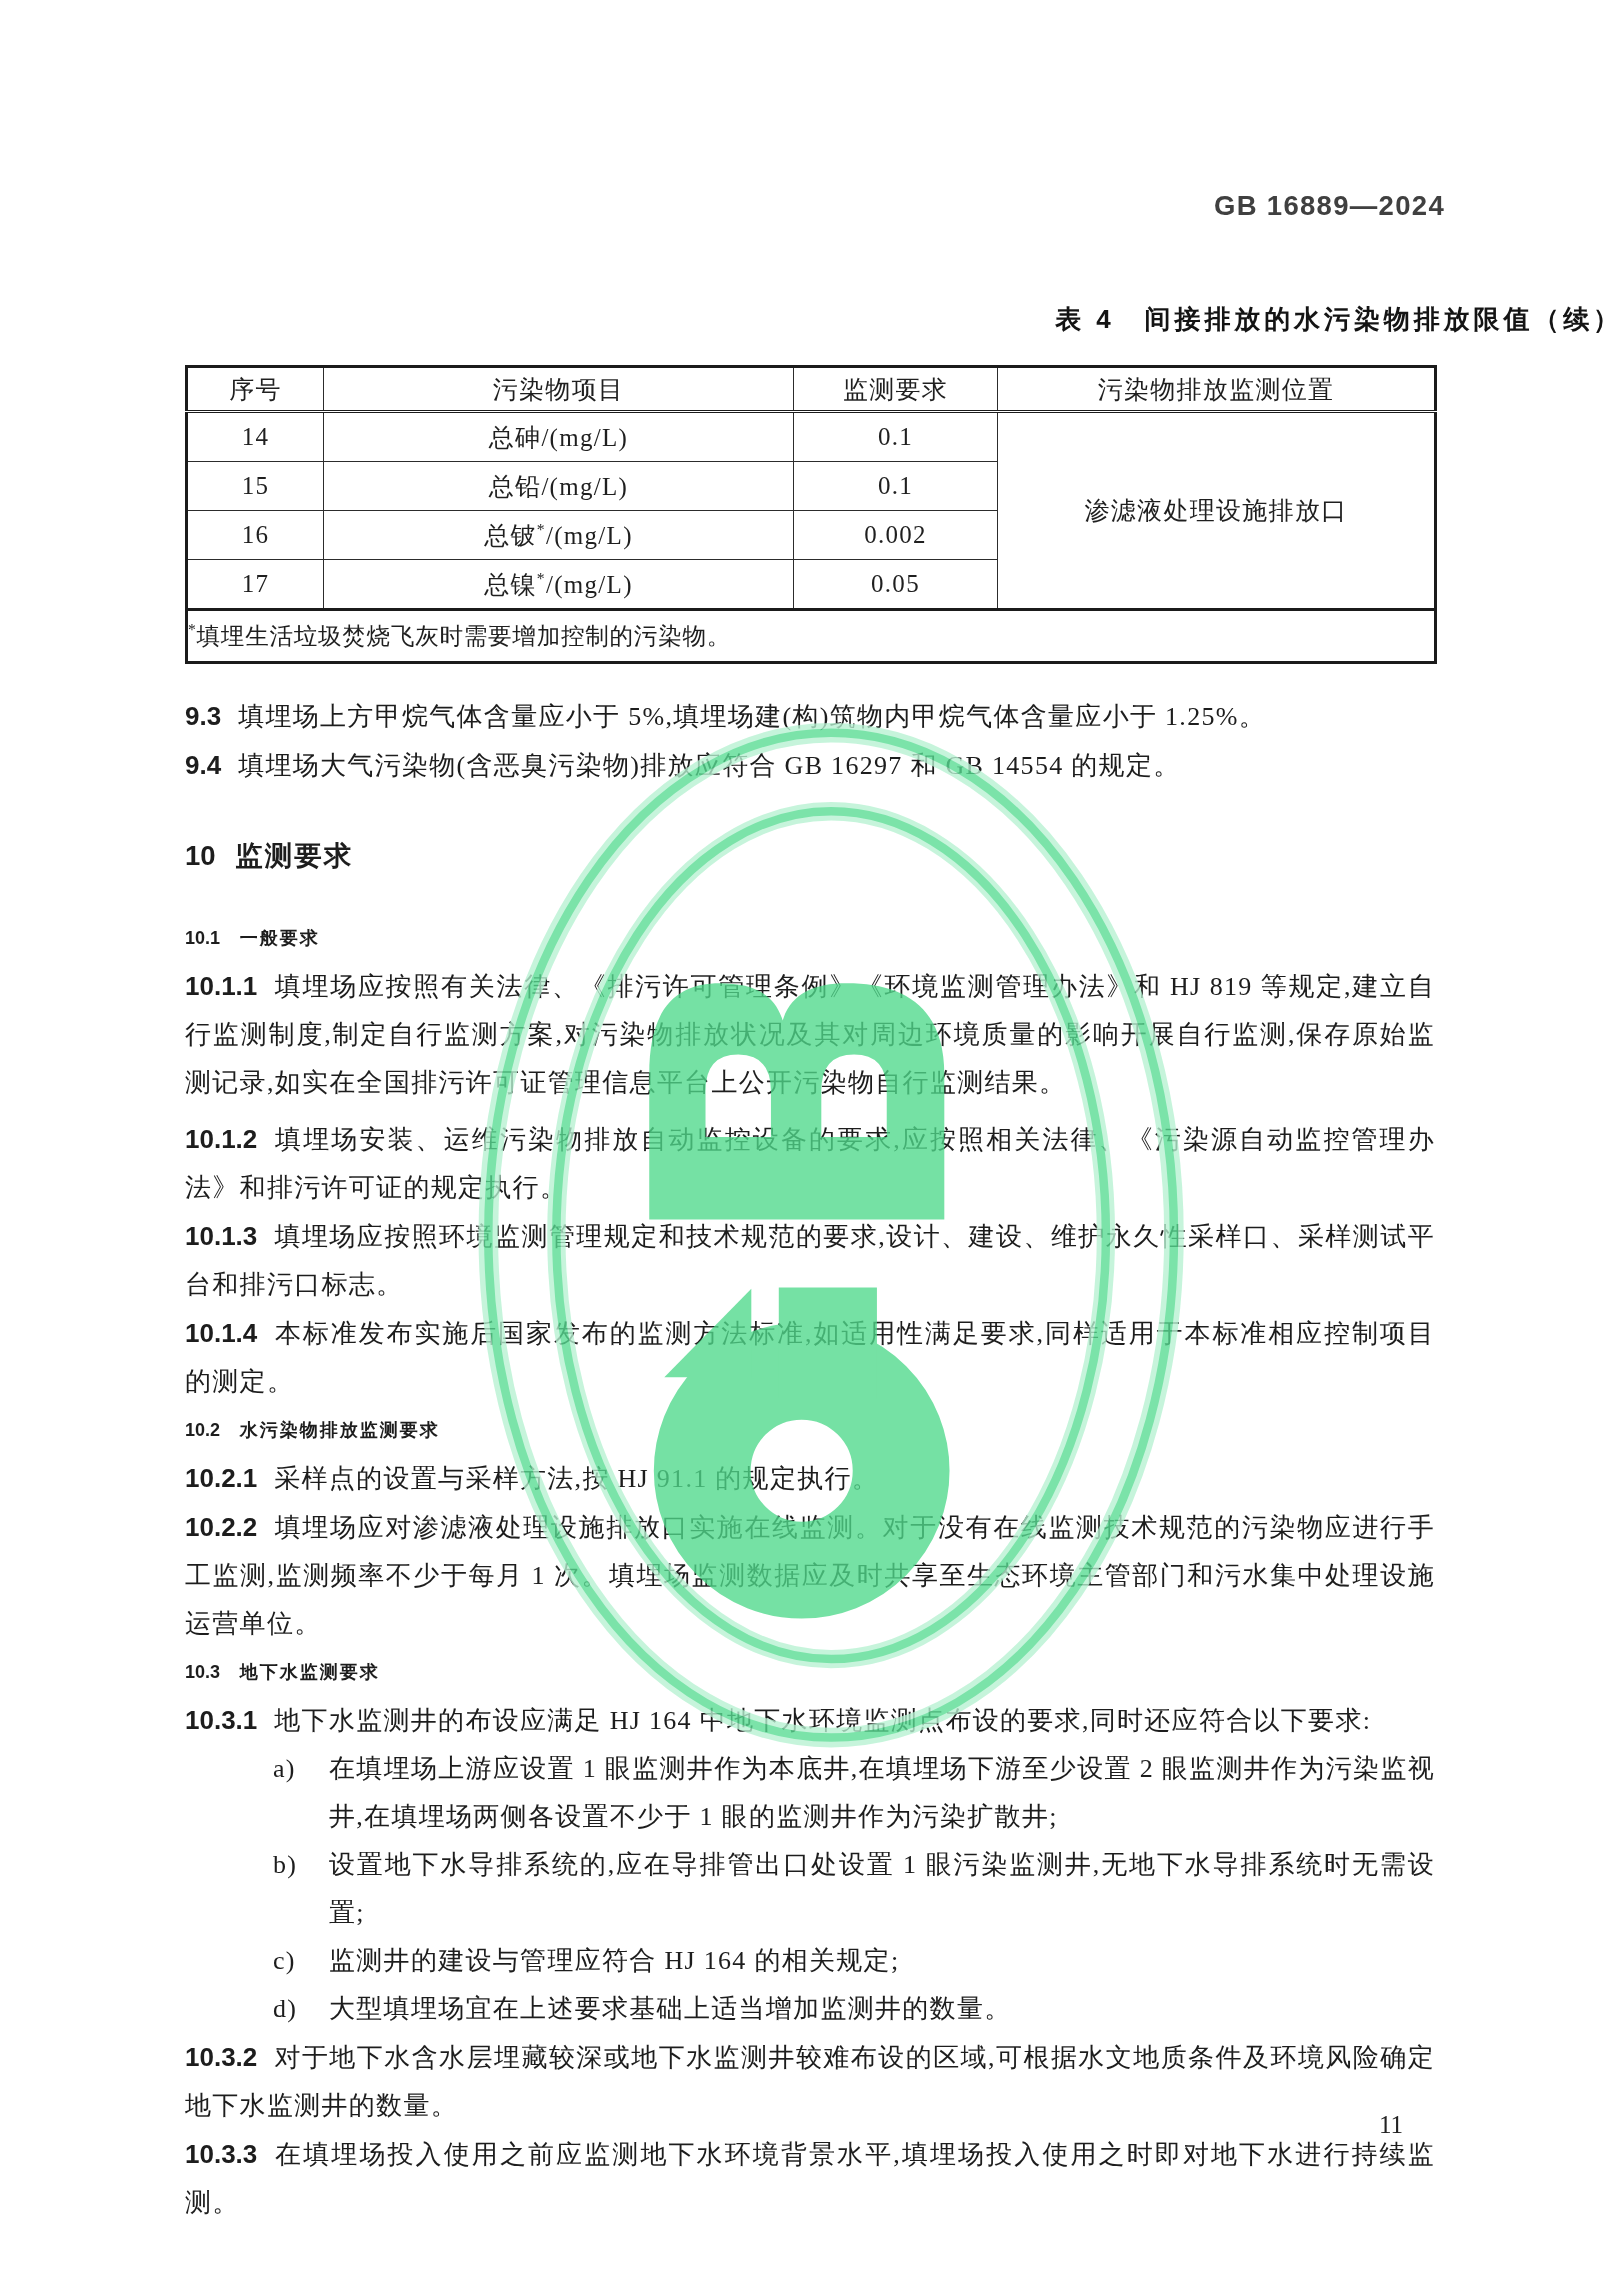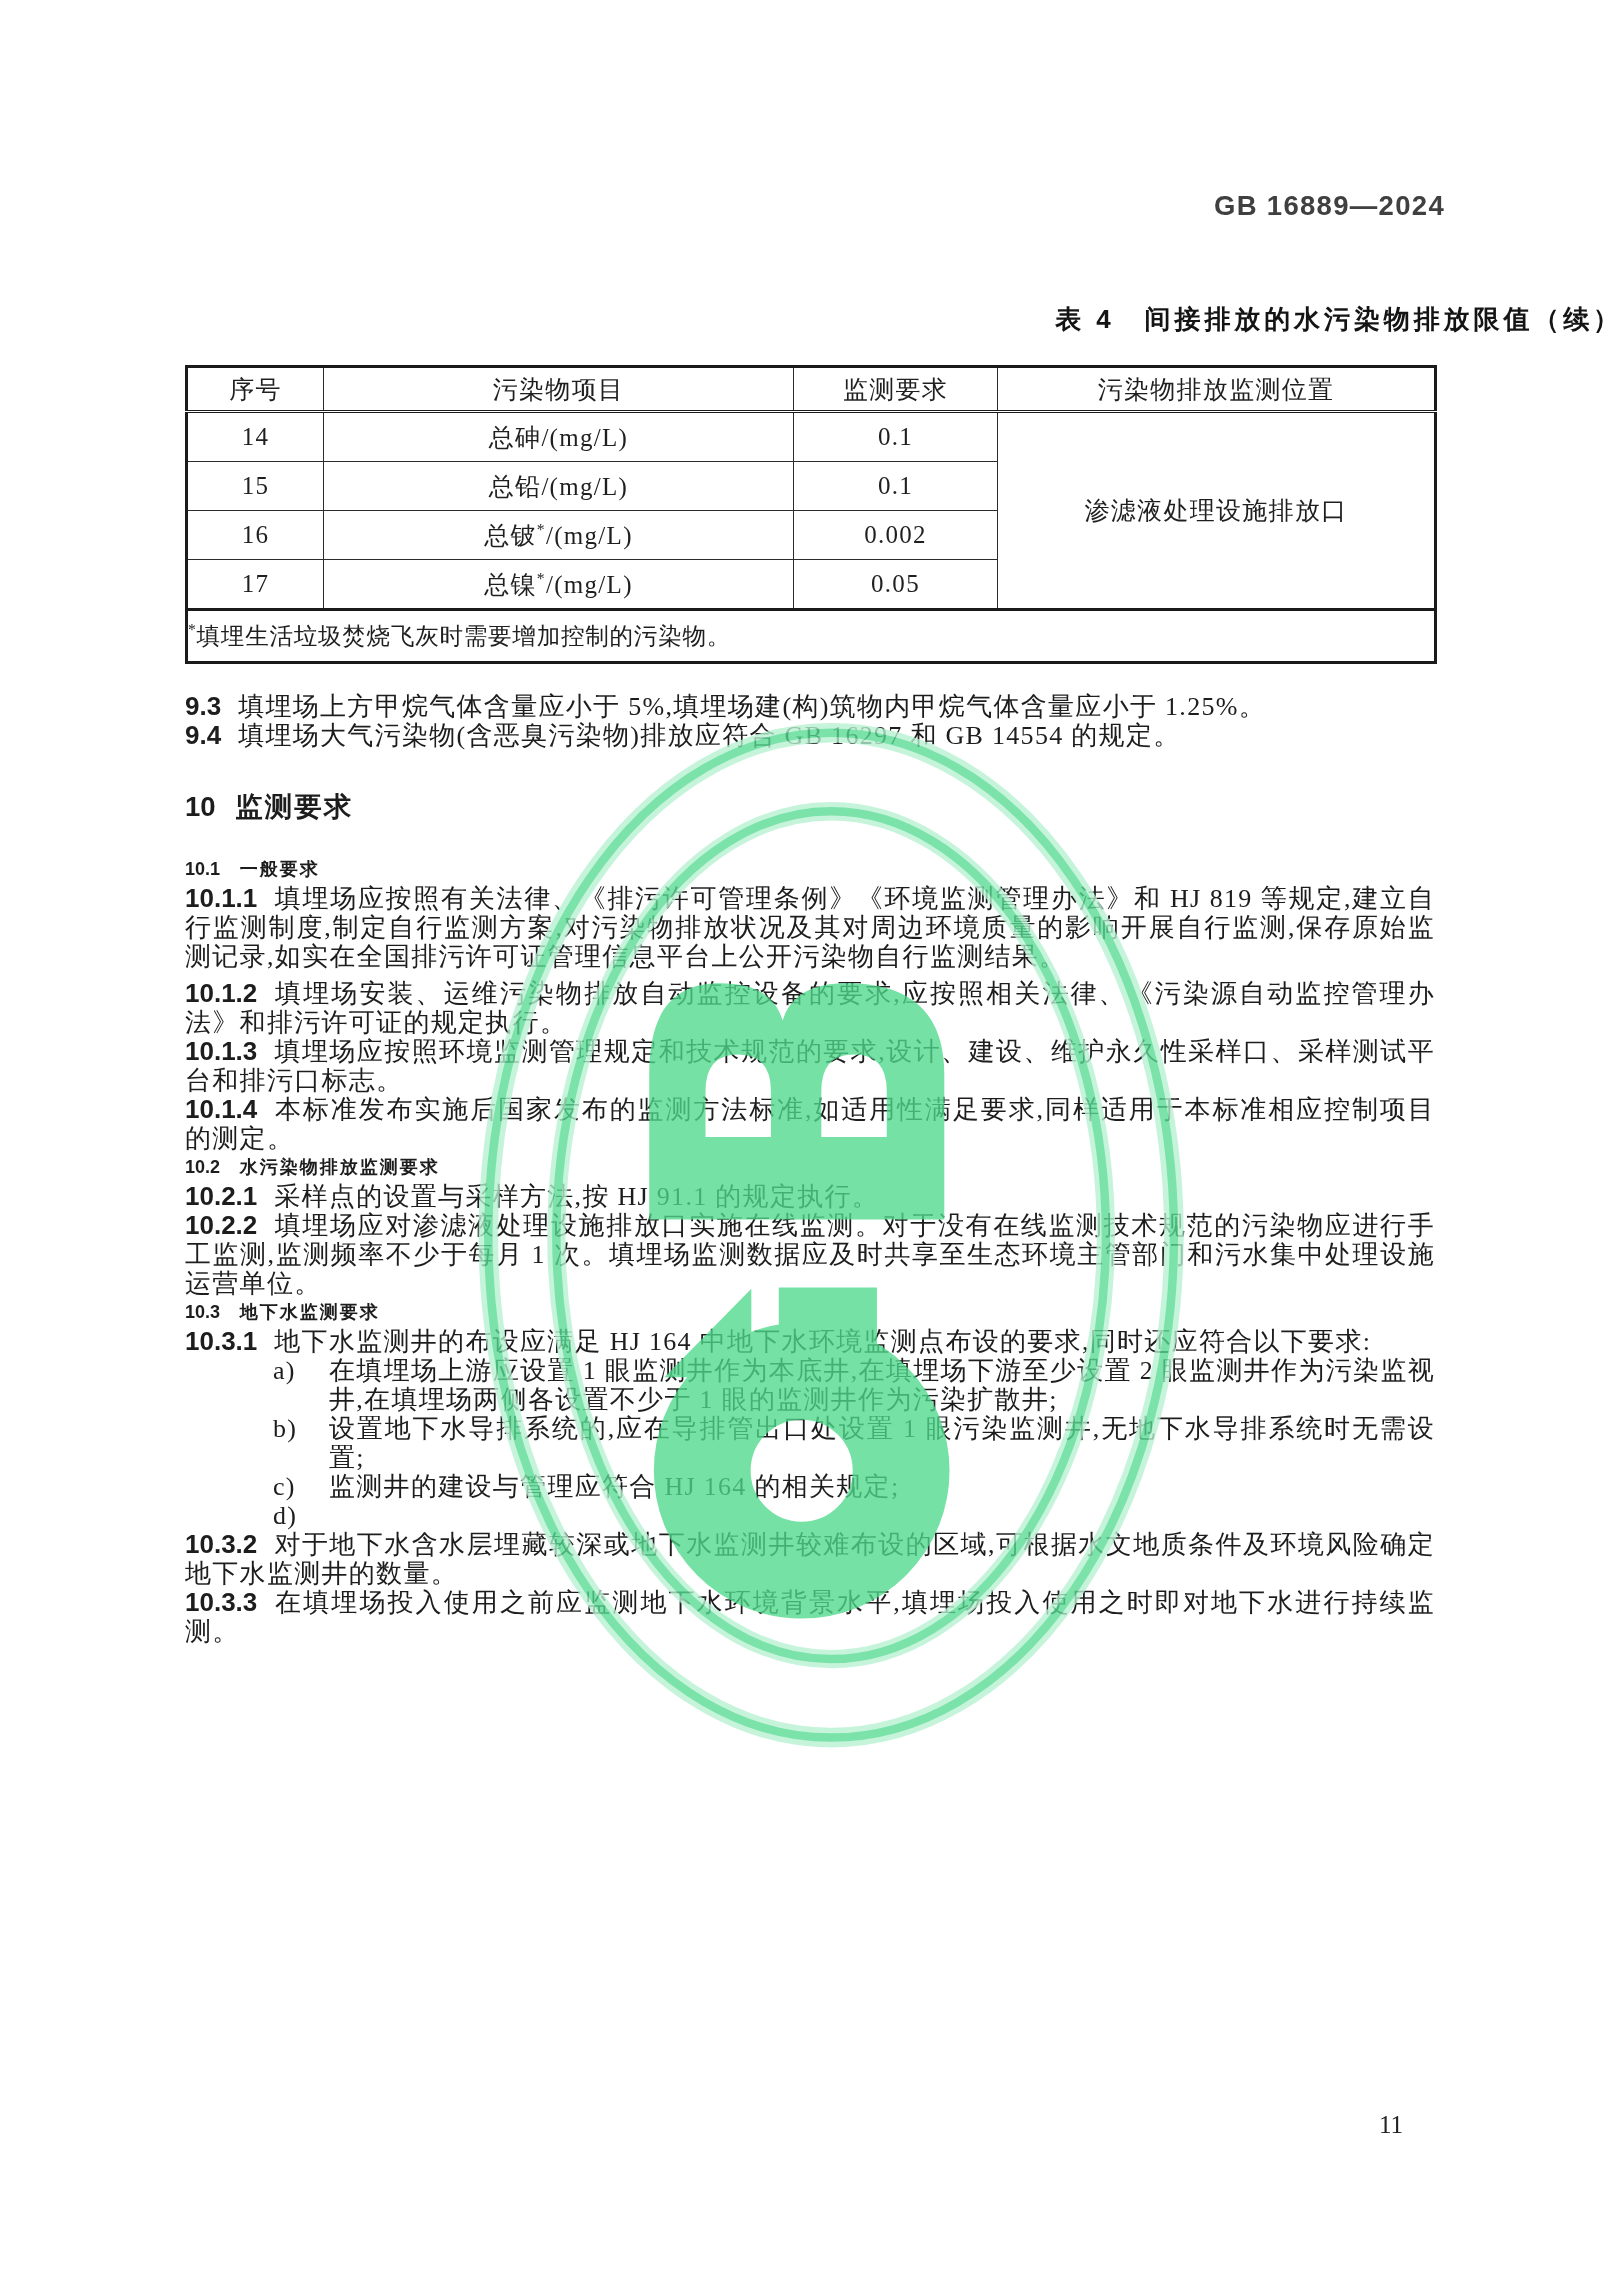--- a/index.html
+++ b/index.html
@@ -39,21 +39,21 @@
   table.pollutant td.data{height:48px;}
   table.pollutant td.merged{border-bottom:3.3px solid #1b1b1b;}
   table.pollutant tr.footrow td{
     height:50px;border-top:3.3px solid #1b1b1b;text-align:left;
     font-size:23.6px;letter-spacing:0.7px;
   }
   sup{font-size:15.7px;line-height:0;}
   
   .content{
     position:absolute;left:185px;top:692px;width:1250px;
-    font-size:26px;line-height:29px;letter-spacing:1.3px;text-align:justify;
+    font-size:26px;line-height:48px;letter-spacing:1.3px;text-align:justify;
   }
   .para{margin:0;}
   .num{
     font-family:"Liberation Sans","DejaVu Sans",sans-serif;
     font-weight:700;letter-spacing:0;margin-right:17px;white-space:nowrap;
   }
   .h1blk{margin-top:42px;font-family:"Liberation Sans","DejaVu Sans",sans-serif;
     font-weight:700;font-size:27.5px;letter-spacing:2px;}
   .h2blk{margin-top:0;font-family:"Liberation Sans","DejaVu Sans",sans-serif;
     font-weight:700;font-size:18px;letter-spacing:2px;}
@@ -149,20 +149,21 @@
   <div class="item">
       <span class="label">b)</span>
       <span class="itxt">设置地下水导排系统的,应在导排管出口处设置 1 眼污染监测井,无地下水导排系统时无需设置;</span>
     </div>
   <div class="item">
       <span class="label">c)</span>
       <span class="itxt">监测井的建设与管理应符合 HJ 164 的相关规定;</span>
     </div>
   <div class="item">
       <span class="label">d)</span>
+      <span class="itxt">大型填埋场宜在上述要求基础上适当增加监测井的数量。</span>
     </div>
 
   <p class="para"><span class="num">10.3.2</span><span>对于地下水含水层埋藏较深或地下水监测井较难布设的区域,可根据水文地质条件及环境风险确定地下水监测井的数量。</span></p>
   <p class="para"><span class="num">10.3.3</span><span>在填埋场投入使用之前应监测地下水环境背景水平,填埋场投入使用之时即对地下水进行持续监测。</span></p>
 </div>
 
 <div class="page-num">11</div>
 
 <svg class="watermark" viewBox="0 0 2480 3508" xmlns="http://www.w3.org/2000/svg">
 

